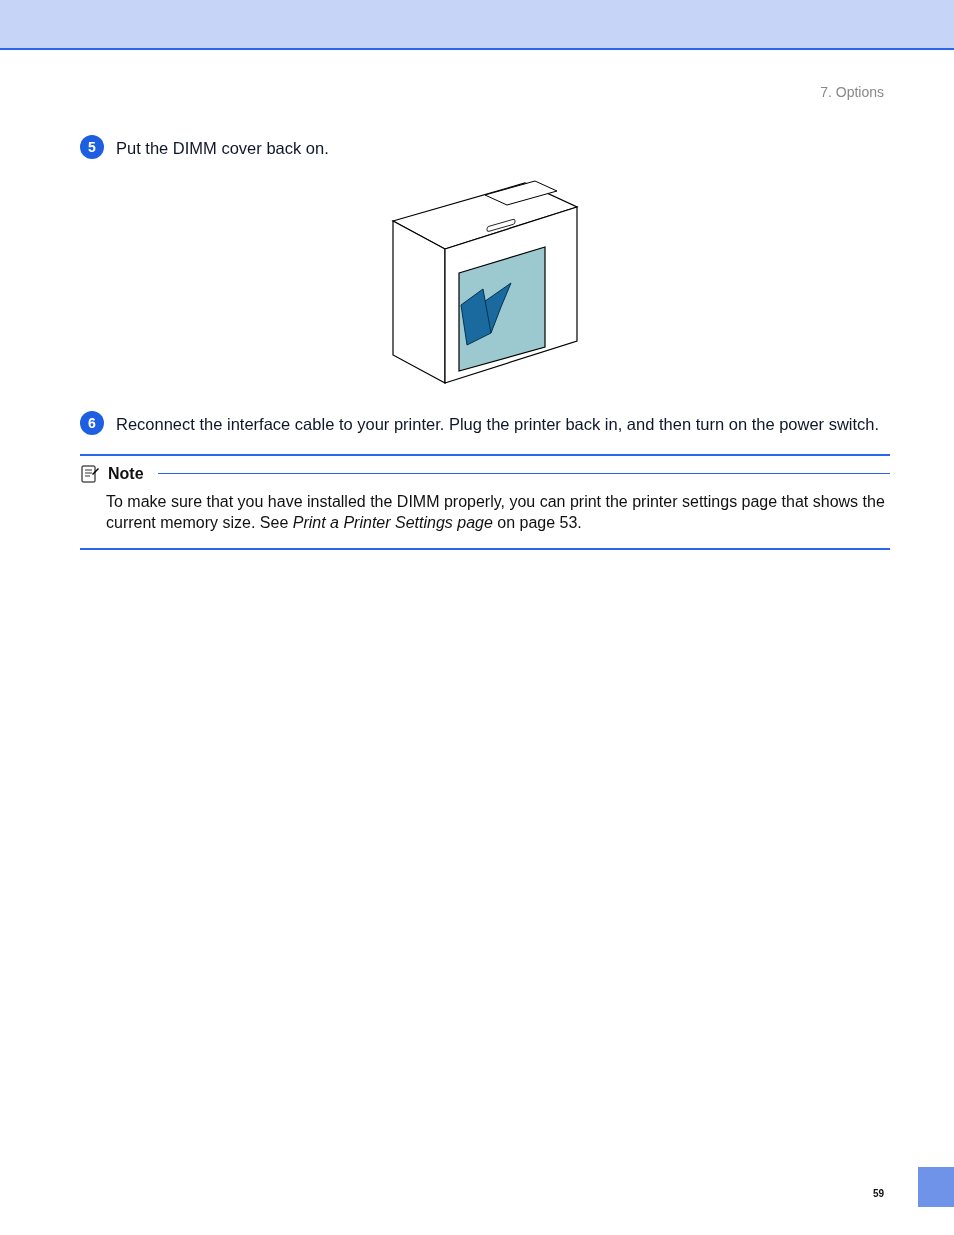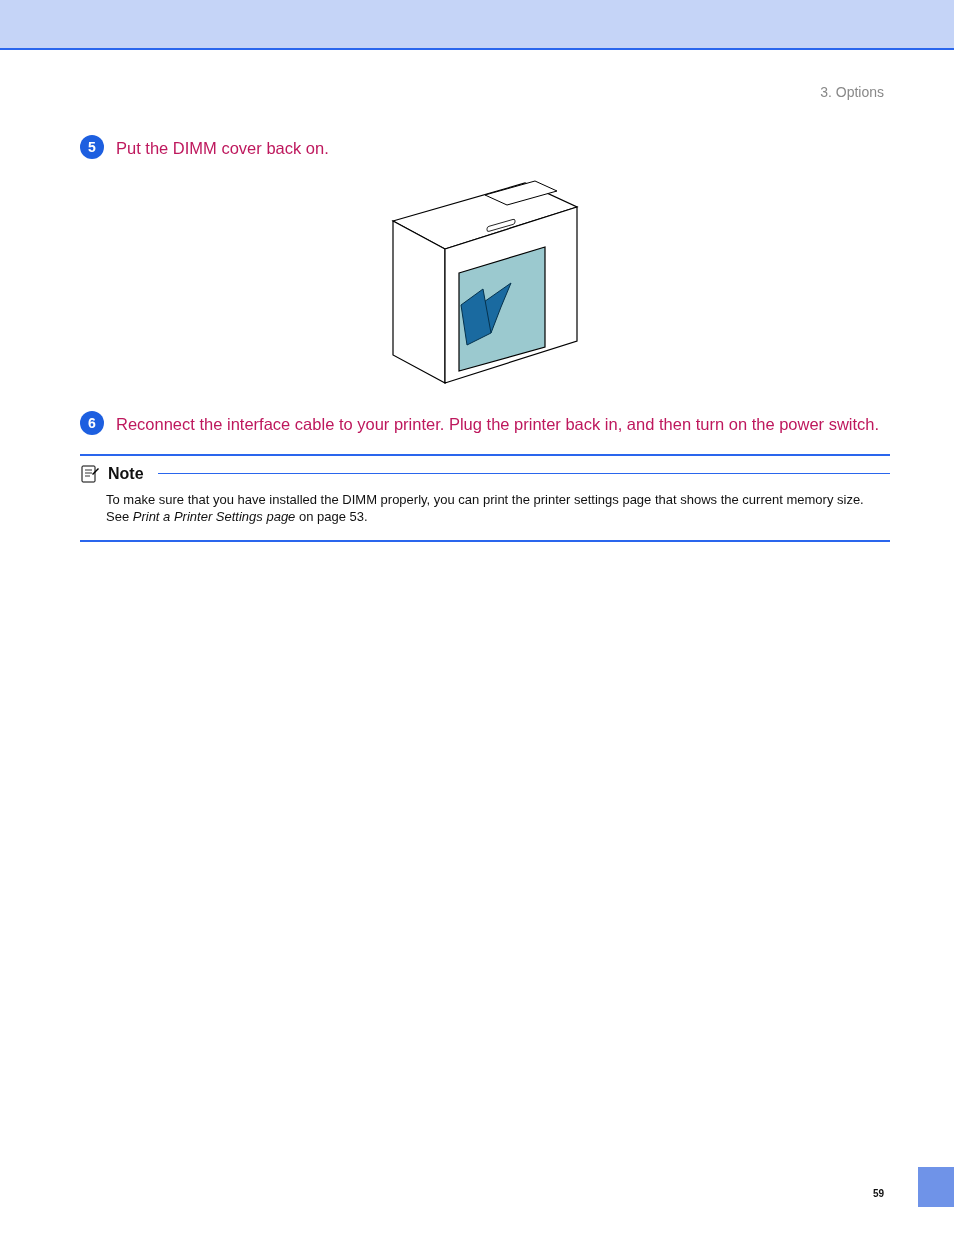--- a/index.html
+++ b/index.html
@@ -3,39 +3,39 @@
 <meta charset="utf-8">
 <style>
   *{box-sizing:border-box;margin:0;padding:0}
   body{font-family:Arial,Helvetica,sans-serif;background:#fff;width:954px;height:1235px;position:relative;overflow:hidden}
   .top-band{background:#c5d4f7;height:48px;width:954px;position:absolute;top:0;left:0}
   .top-rule{position:absolute;top:48px;left:0;width:954px;height:2px;background:#2a66ed}
   .section-header{position:absolute;top:84px;right:70px;color:#888;font-size:14px}
   .content{position:absolute;top:135px;left:80px;width:810px}
   .step{display:flex;align-items:flex-start;gap:12px;margin-bottom:18px}
   .step-num{flex:0 0 24px;width:24px;height:24px;border-radius:50%;background:#1d5fe0;color:#fff;font-weight:bold;font-size:14px;display:flex;align-items:center;justify-content:center;line-height:1}
-  .step-text{font-size:16.5px;color:#be185d;line-height:1.35;padding-top:2px}
+  .step-text{font-size:16.5px;color:#0f172a;line-height:1.35;padding-top:2px}
   .diagram-wrap{display:flex;justify-content:center;margin:8px 0 24px 0}
   .note-block{border-top:3px solid #2a66ed;border-bottom:2px solid #2a66ed;padding:0 0 14px 0;margin-top:8px}
   .note-head{display:flex;align-items:center;gap:8px;position:relative;top:-1px;background:#fff;padding:8px 0 6px 0}
   .note-head .line{flex:1;height:1px;background:#2a66ed;margin-left:6px}
   .note-head .lbl{font-weight:bold;font-size:16px;color:#111}
-  .note-text{font-size:13px;color:#111;line-height:1.35;padding:0 2px 0 26px}
+  .note-text{font-size:16px;color:#111;line-height:1.35;padding:0 2px 0 26px}
   .note-text em{font-style:italic}
   .page-num{position:absolute;bottom:36px;right:70px;font-weight:bold;font-size:10px;color:#111}
   .foot-tab{position:absolute;bottom:28px;right:0;width:36px;height:40px;background:#6f93e8}
   .note-icon{width:20px;height:20px;flex:0 0 20px}
 </style>
 </head>
 <body>
 
 <div class="top-band"></div>
 <div class="top-rule"></div>
 
-<div class="section-header">3. Options</div>
+<div class="section-header">7. Options</div>
 
 <div class="content">
 
   <div class="step">
     <div class="step-num">5</div>
     <div class="step-text">Put the DIMM cover back on.</div>
   </div>
 
   <div class="diagram-wrap">
     <svg width="220" height="210" viewBox="0 0 220 210">

